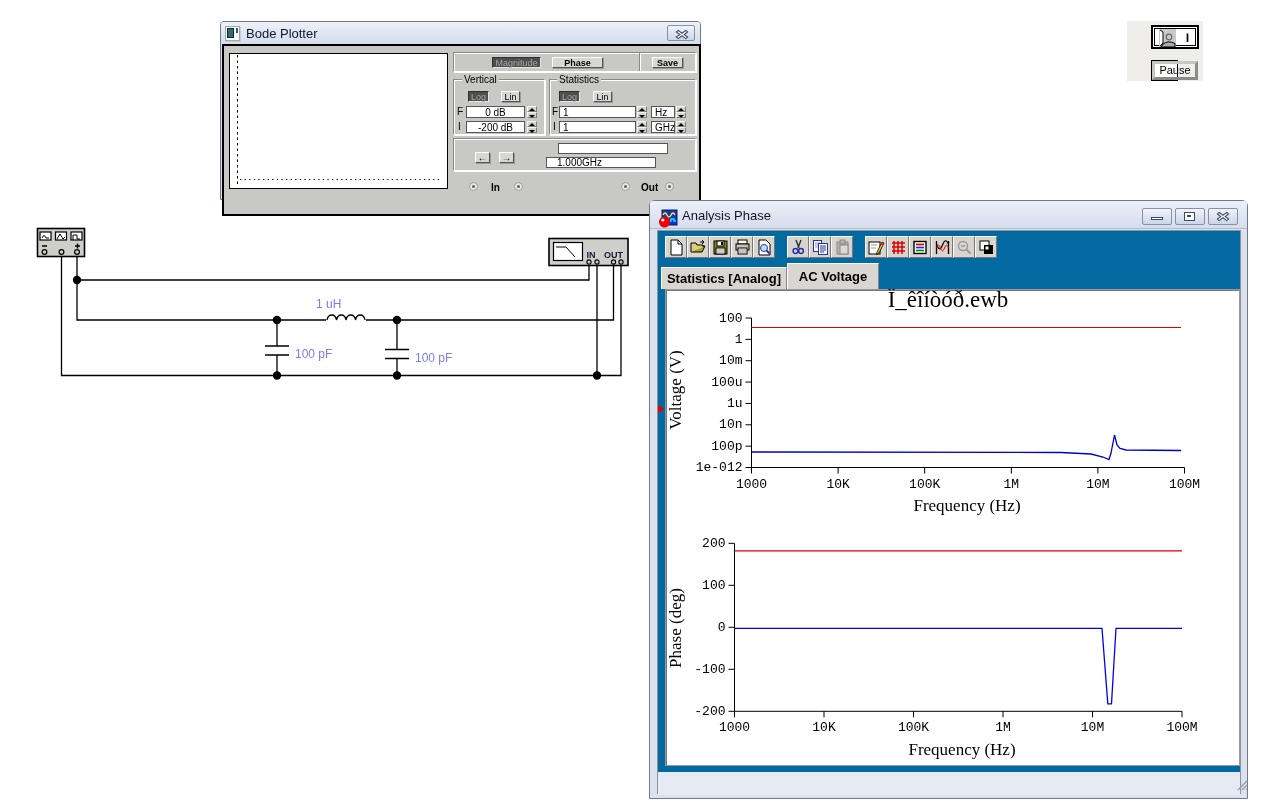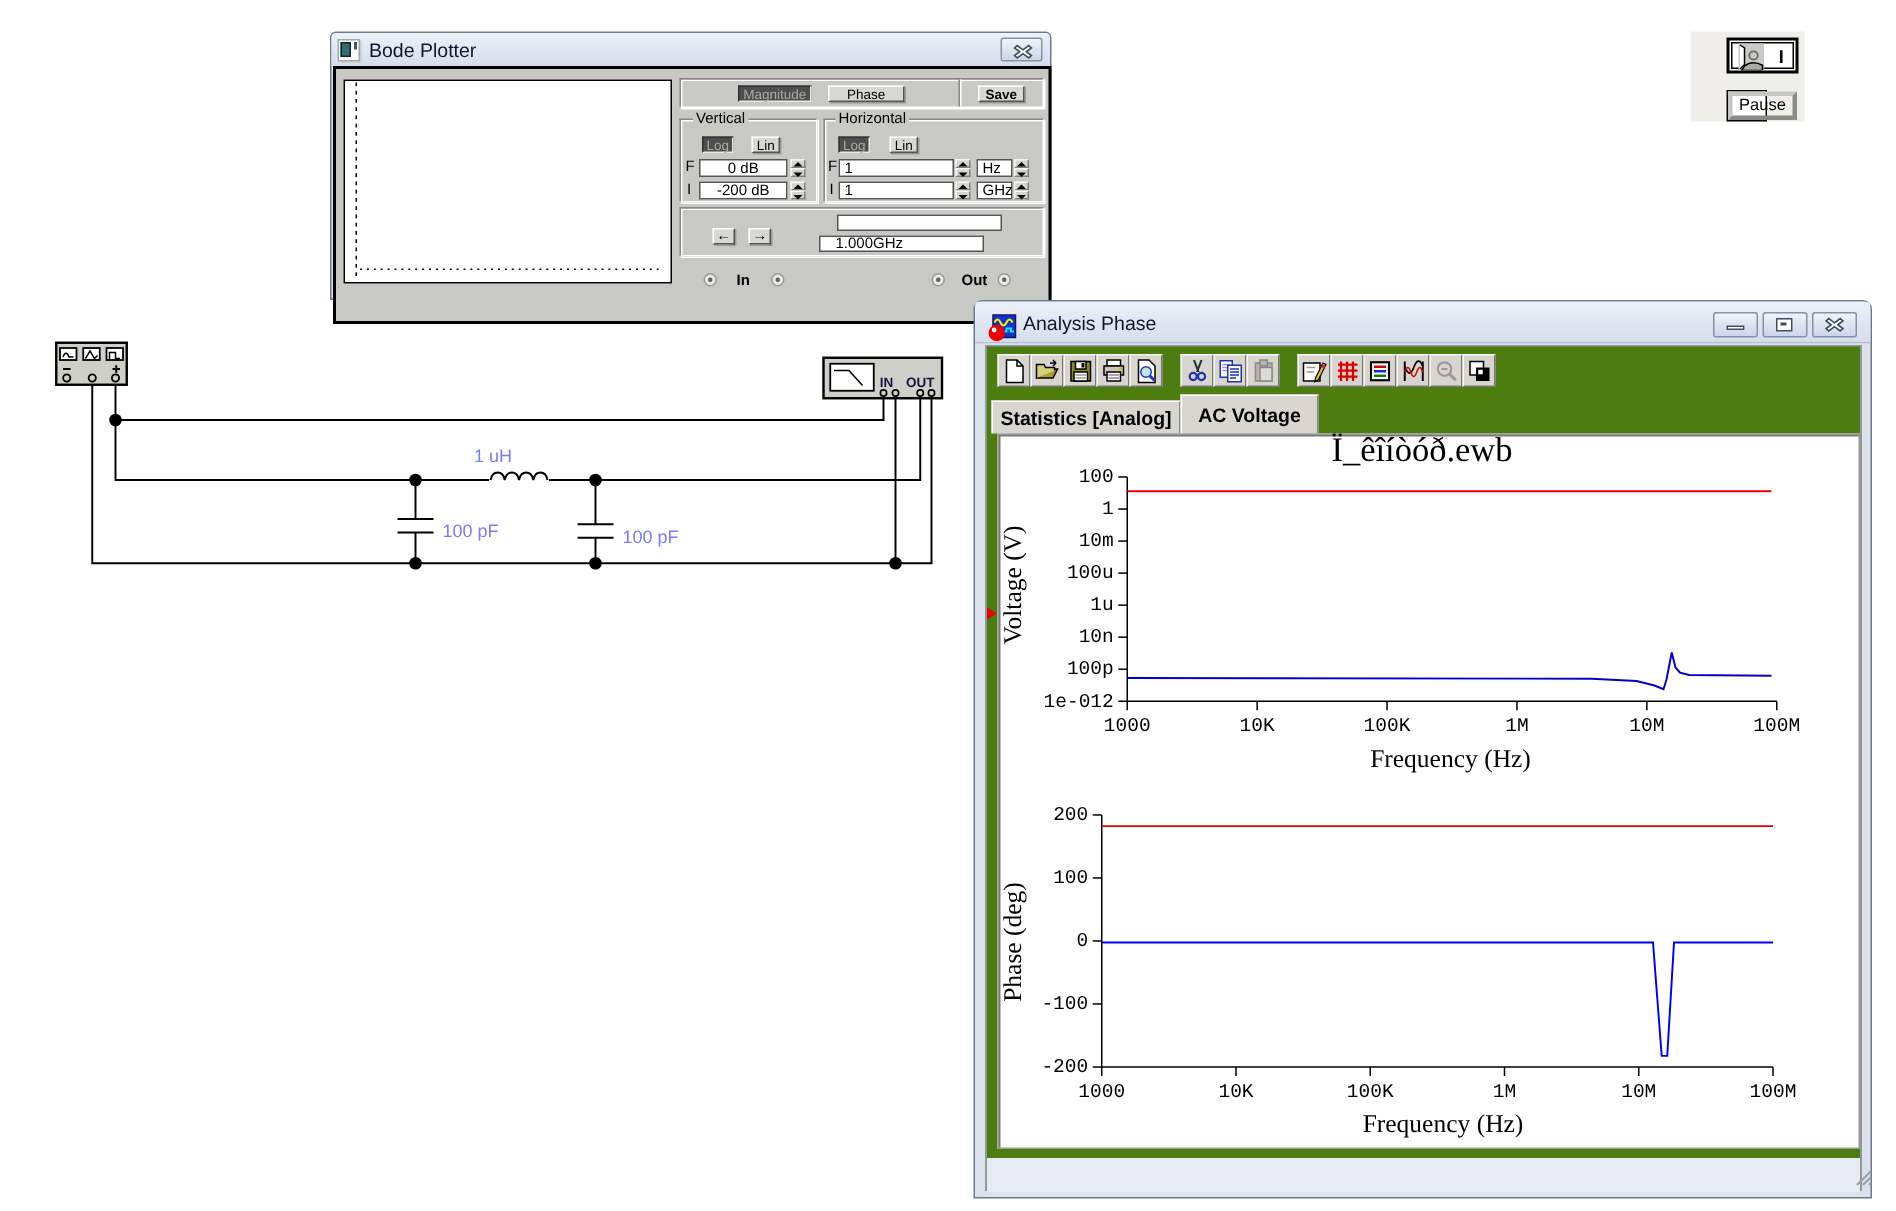--- a/index.html
+++ b/index.html
@@ -134,21 +134,21 @@
   <div class="abs" style="left:1px;top:22px;width:479px;height:172px;background:#c8c8c4;border:2px solid #000;">
 
     <div class="abs" style="left:5px;top:7px;width:219px;height:136px;background:#fff;border:1px solid #000;"></div>
     <svg class="abs" style="left:5px;top:7px" width="219" height="136">
       <line x1="8.5" y1="2" x2="8.5" y2="133" stroke="#000" stroke-dasharray="2.5,3"></line>
       <line x1="11" y1="126.5" x2="210" y2="126.5" stroke="#000" stroke-dasharray="1.3,3.3"></line>
     </svg>
 
     <div class="abs etch" style="left:229px;top:6px;width:243px;height:20px;"></div>
     <div class="press abs" style="left:268px;top:11px;width:49px;height:11px;font-size:9px;text-align:center;line-height:10px;">Magnitude</div>
-    <div class="btn3d" style="left:328px;top:11px;width:51px;height:11px;line-height:10px;font-weight:normal;font-size:9px;">Phase</div>
+    <div class="btn3d" style="left:328px;top:11px;width:51px;height:11px;line-height:10px;font-weight:bold;font-size:9px;">Phase</div>
     <div class="abs" style="left:415px;top:7px;width:2px;height:18px;border-left:1px solid #888;border-right:1px solid #fff;"></div>
     <div class="btn3d" style="left:428px;top:11px;width:31px;height:11px;line-height:10px;font-weight:bold;font-size:9px;">Save</div>
 
     <div class="abs etch" style="left:229px;top:33px;width:92px;height:56px;"></div>
     <div class="abs" style="left:238px;top:28px;background:#c8c8c4;padding:0 2px;font-size:10px;">Vertical</div>
     <div class="press abs" style="left:244px;top:45px;width:21px;height:11px;font-size:9px;text-align:center;line-height:10px;">Log</div>
     <div class="btn3d" style="left:277px;top:45px;width:19px;height:11px;line-height:10px;font-size:9px;">Lin</div>
     <div class="abs" style="left:233px;top:60px;font-size:10px;">F</div>
     <div class="bodefld" style="left:242px;top:60px;width:59px;height:12px;text-align:center;line-height:11px;">0 dB</div>
     <div class="spin" style="left:303px;top:60px;">
@@ -156,21 +156,21 @@
         <i class="dn"></i>
       </div>
     <div class="abs" style="left:234px;top:75px;font-size:10px;">I</div>
     <div class="bodefld" style="left:242px;top:75px;width:59px;height:12px;text-align:center;line-height:11px;">-200 dB</div>
     <div class="spin" style="left:303px;top:75px;">
         <i class="up"></i>
         <i class="dn"></i>
       </div>
 
     <div class="abs etch" style="left:325px;top:33px;width:147px;height:56px;"></div>
-    <div class="abs" style="left:333px;top:28px;background:#c8c8c4;padding:0 2px;font-size:10px;">Horizontal</div>
+    <div class="abs" style="left:333px;top:28px;background:#c8c8c4;padding:0 2px;font-size:10px;">Statistics</div>
     <div class="press abs" style="left:335px;top:45px;width:21px;height:11px;font-size:9px;text-align:center;line-height:10px;">Log</div>
     <div class="btn3d" style="left:369px;top:45px;width:19px;height:11px;line-height:10px;font-size:9px;">Lin</div>
     <div class="abs" style="left:328px;top:60px;font-size:10px;">F</div>
     <div class="bodefld" style="left:335px;top:60px;width:77px;height:12px;padding-left:3px;line-height:11px;">1</div>
     <div class="spin" style="left:413px;top:60px;">
         <i class="up"></i>
         <i class="dn"></i>
       </div>
     <div class="bodefld" style="left:427px;top:60px;width:24px;height:12px;padding-left:3px;line-height:11px;">Hz</div>
     <div class="spin" style="left:452px;top:60px;">
@@ -222,21 +222,21 @@
       <div class="abs" style="left:8px;top:3px;width:11px;height:9px;background:#fff;border:1px solid #3e4d60;">
         <div class="abs" style="left:2px;top:2px;width:4px;height:2px;background:#fff;border:1px solid #3e4d60;"></div>
       </div>
     </div>
   <div class="capbtn" style="left:558px;top:7px;">
     <svg width="28" height="15" style="position:absolute;left:0;top:0">
       <path d="M10.2,3.4 L14,6.2 L17.8,3.4 L19.6,4.9 L16.2,7.5 L19.6,10.1 L17.8,11.6 L14,8.8 L10.2,11.6 L8.4,10.1 L11.8,7.5 L8.4,4.9 z" fill="#fff" stroke="#3e4d60" stroke-width="1.1" stroke-linejoin="miter"></path>
     </svg>
   </div>
 
-  <div class="abs" style="left:7px;top:29px;width:584px;height:564px;background:#4d7c0f;border:1px solid #8a949e;border-bottom:none;">
+  <div class="abs" style="left:7px;top:29px;width:584px;height:564px;background:#0369a1;border:1px solid #8a949e;border-bottom:none;">
 
     <div class="abs" style="left:0;top:0;width:584px;height:28px;" id="toolbar">
         <div class="tbtn" style="left:7px;top:5px" id="tb0">
           <svg width="17" height="17">
             <path d="M3,1 h7 l4,4 v11 h-11 z" fill="#fff" stroke="#000"></path>
             <path d="M10,1 v4 h4" fill="none" stroke="#000"></path>
           </svg>
         </div>
         <div class="tbtn" style="left:29px;top:5px" id="tb1">
           <svg width="17" height="17">

